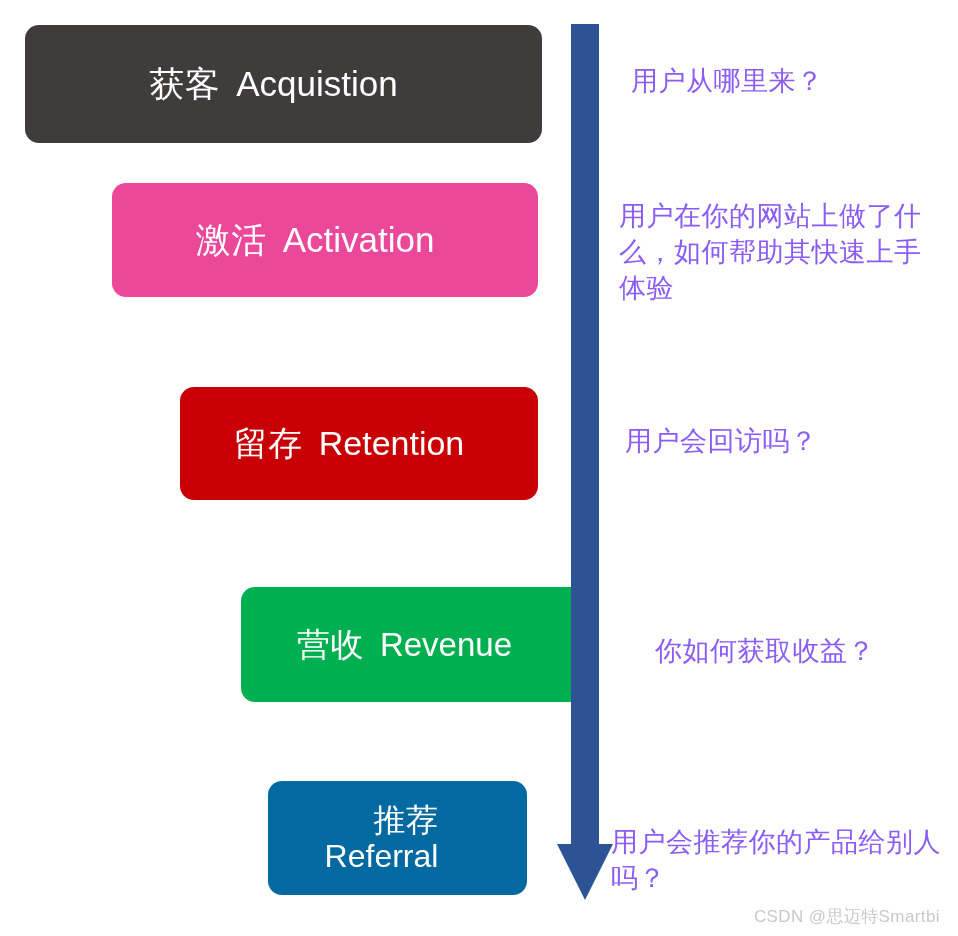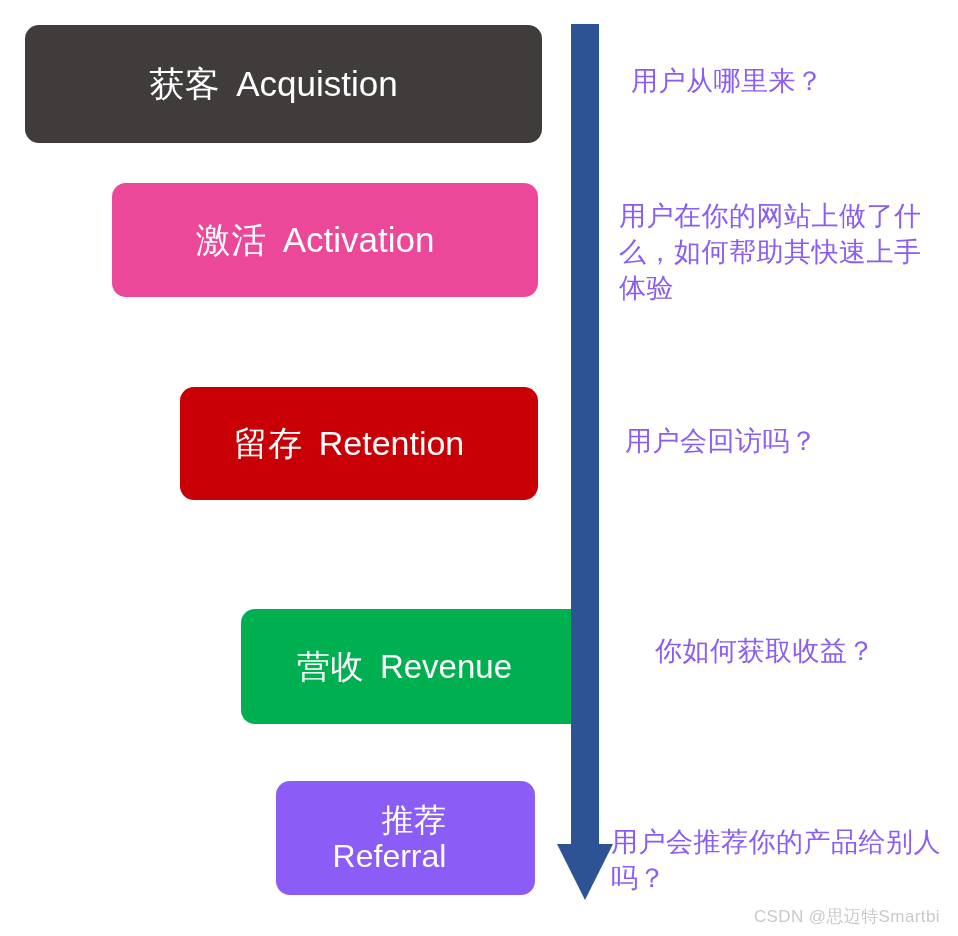--- a/index.html
+++ b/index.html
@@ -70,31 +70,31 @@
   
   #box-retention {
     left: 180px; top: 387px;
     width: 358px; height: 113px;
     background: #c80006;
   }
   #box-retention .stage-label { font-size: 34px; }
 
   
   #box-revenue {
-    left: 241px; top: 609px;
+    left: 241px; top: 587px;
     width: 347px; height: 115px;
     background: #00b050;
   }
   #box-revenue .stage-label { font-size: 33px; }
 
   
   #box-referral {
-    left: 276px; top: 781px;
+    left: 268px; top: 781px;
     width: 259px; height: 114px;
-    background: #8b5cf6;
+    background: #0369a1;
     padding-right: 32px;
   }
   #box-referral .stage-label { font-size: 32px; line-height: 1.14; }
 
   
   #funnel-arrow {
     position: absolute;
     left: 555px;
     top: 24px;
     width: 60px;

